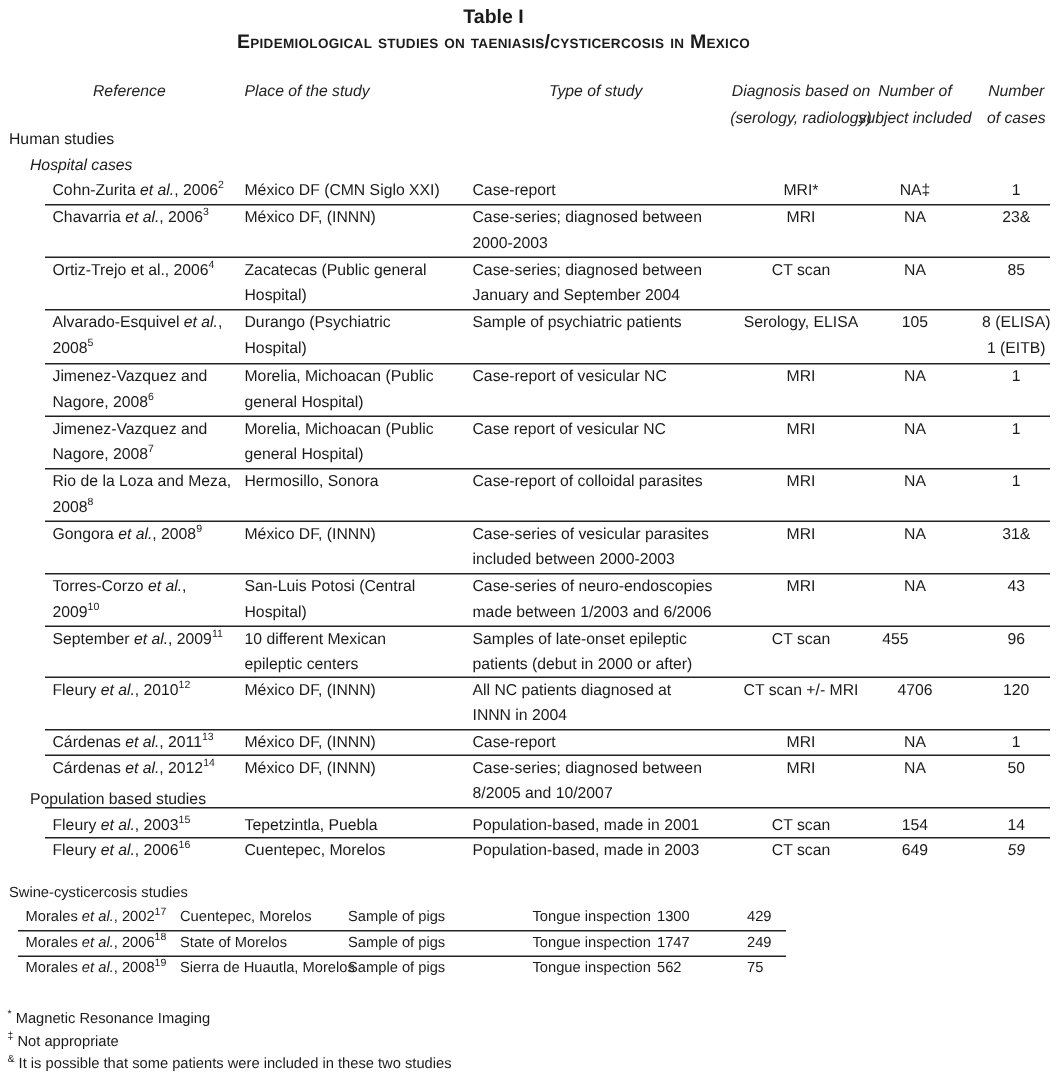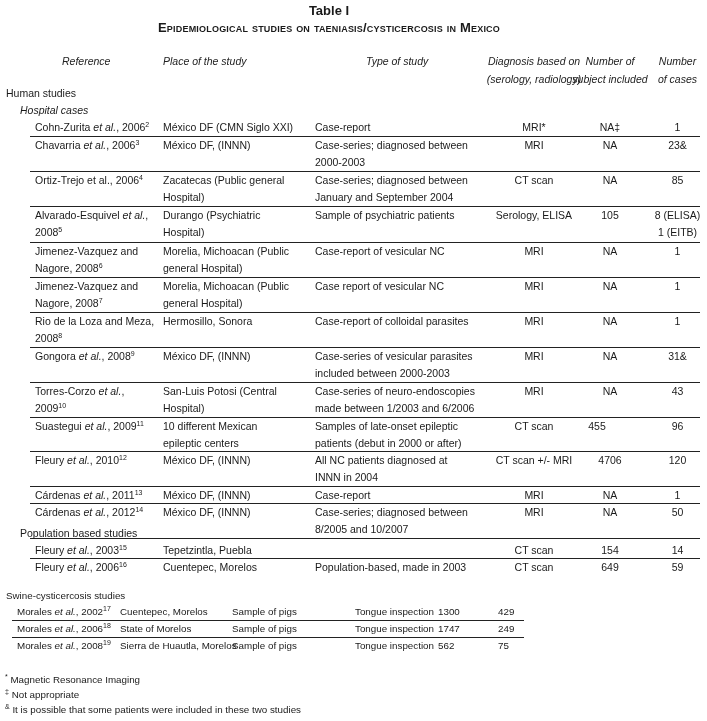--- a/index.html
+++ b/index.html
@@ -128,21 +128,21 @@
       <div class="txt" style="left:163px;top:0;">San-Luis Potosi (Central</div>
       <div class="txt" style="left:163px;top:17px;">Hospital)</div>
       <div class="txt" style="left:315px;top:0;">Case-series of neuro-endoscopies</div>
       <div class="txt" style="left:315px;top:17px;">made between 1/2003 and 6/2006</div>
       <div class="txt c" style="left:474px;width:120px;top:0;">MRI</div>
       <div class="txt c" style="left:570px;width:80px;top:0;">NA</div>
       <div class="txt c" style="left:650px;width:55px;top:0;">43</div>
       <div class="hline" style="top:35px;"></div>
     </div>
     <div class="" style="position:absolute;left:0;top:417px;width:707px;height:34px;">
-      <div class="txt" style="left:35px;top:0;"><span>Suastegui </span><i>et al.</i><span>, 2009</span><sup>11</sup></div>
+      <div class="txt" style="left:35px;top:0;"><span>September </span><i>et al.</i><span>, 2009</span><sup>11</sup></div>
       <div class="txt" style="left:163px;top:0;">10 different Mexican</div>
       <div class="txt" style="left:163px;top:17px;">epileptic centers</div>
       <div class="txt" style="left:315px;top:0;">Samples of late-onset epileptic</div>
       <div class="txt" style="left:315px;top:17px;">patients (debut in 2000 or after)</div>
       <div class="txt c" style="left:474px;width:120px;top:0;">CT scan</div>
       <div class="txt c" style="left:557px;width:80px;top:0;">455</div>
       <div class="txt c" style="left:650px;width:55px;top:0;">96</div>
       <div class="hline" style="top:34px;"></div>
     </div>
     <div class="" style="position:absolute;left:0;top:451px;width:707px;height:35px;">
@@ -174,32 +174,33 @@
       <div class="txt c" style="left:650px;width:55px;top:0;">50</div>
       <div class="hline" style="top:35px;"></div>
     </div>
   </div>
 
 <div class="txt" style="left:20px;top:524px;">Population based studies</div>
 <div id="poprows">
     <div class="" style="position:absolute;left:0;top:541px;width:707px;height:17px;">
       <div class="txt" style="left:35px;top:0;"><span>Fleury </span><i>et al.</i><span>, 2003</span><sup>15</sup></div>
       <div class="txt" style="left:163px;top:0;">Tepetzintla, Puebla</div>
+      <div class="txt" style="left:315px;top:0;">Population-based, made in 2001</div>
       <div class="txt c" style="left:474px;width:120px;top:0;">CT scan</div>
       <div class="txt c" style="left:570px;width:80px;top:0;">154</div>
       <div class="txt c" style="left:650px;width:55px;top:0;">14</div>
       <div class="hline" style="top:17px;"></div>
     </div>
     <div class="" style="position:absolute;left:0;top:558px;width:707px;height:17px;">
       <div class="txt" style="left:35px;top:0;"><span>Fleury </span><i>et al.</i><span>, 2006</span><sup>16</sup></div>
       <div class="txt" style="left:163px;top:0;">Cuentepec, Morelos</div>
       <div class="txt" style="left:315px;top:0;">Population-based, made in 2003</div>
       <div class="txt c" style="left:474px;width:120px;top:0;">CT scan</div>
       <div class="txt c" style="left:570px;width:80px;top:0;">649</div>
-      <div class="txt c" style="left:650px;width:55px;top:0;">59</div>
+      <div class="txt c" style="left:650px;width:55px;top:0;font-style:italic;">59</div>
     </div>
   </div>
 
 <div class="txt sm" style="left:6px;top:587px;">Swine-cysticercosis studies</div>
 <div id="swinerows">
     <div class="" style="position:absolute;left:0;top:603px;width:707px;height:17px;">
       <div class="txt sm" style="left:17px;top:0;"><span>Morales </span><i>et al.</i><span>, 2002</span><sup>17</sup></div>
       <div class="txt sm" style="left:120px;top:0;">Cuentepec, Morelos</div>
       <div class="txt sm" style="left:232px;top:0;">Sample of pigs</div>
       <div class="txt sm" style="left:355px;top:0;">Tongue inspection</div>

